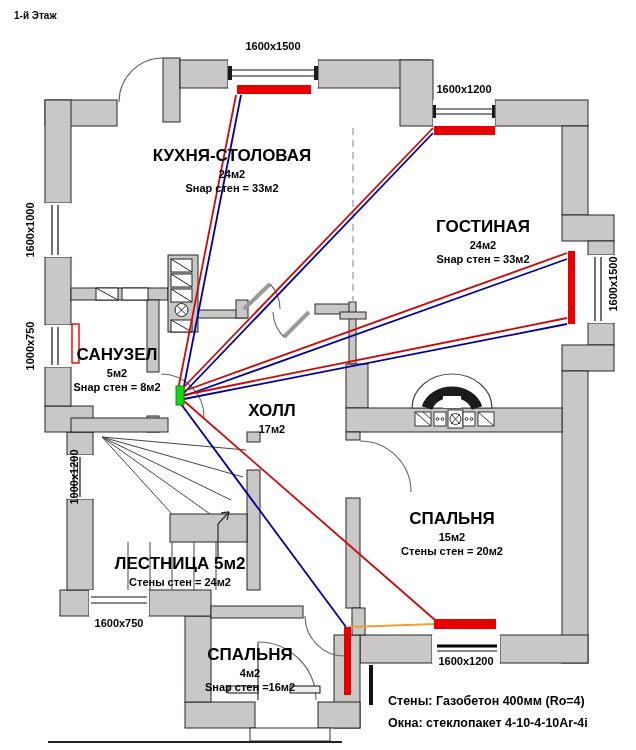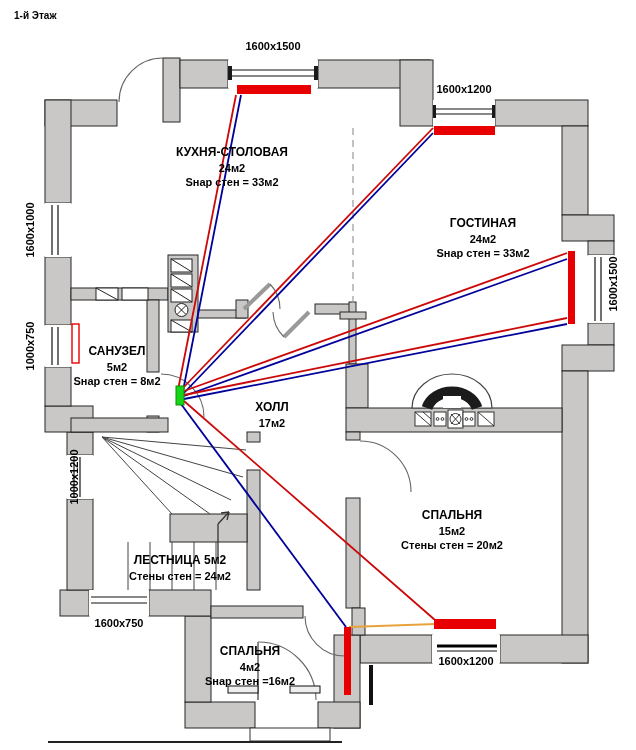--- a/index.html
+++ b/index.html
@@ -1,21 +1,21 @@
 <!DOCTYPE html>
 <html><head>
 <meta charset="utf-8">
 <style>
   html,body{margin:0;padding:0;background:#fff;}
   #stage{position:relative;width:636px;height:750px;background:#ffffff;overflow:hidden;
          font-family:"Liberation Sans","DejaVu Sans",sans-serif;}
   #plan-svg{position:absolute;left:0;top:0;}
   .lbl{position:absolute;transform:translate(-50%,0);text-align:center;color:#000;
        font-weight:bold;white-space:nowrap;line-height:1.3;}
-  .lbl .l0{font-size:12px;}
+  .lbl .l0{font-size:17px;}
   .lbl .ln{font-size:11px;}
   .wlbl{position:absolute;font-size:11px;font-weight:bold;color:#000;white-space:nowrap;
         transform:translate(-50%,-50%);}
   .wlbl.rot{transform:translate(-50%,-50%) rotate(-90deg);}
   #plan-title{position:absolute;left:14px;top:10px;font-size:10px;font-weight:bold;color:#000;}
   .note{position:absolute;left:388px;font-size:12.5px;font-weight:bold;color:#000;white-space:nowrap;}
   #note-walls{top:694px;}
   #note-windows{top:716px;}
 </style>
 </head>
@@ -253,13 +253,15 @@
       <div class="wlbl" style="left: 464px; top: 89px;">1600x1200</div>
       <div class="wlbl rot" style="left: 30px; top: 230px;">1600x1000</div>
       <div class="wlbl rot" style="left: 30px; top: 346px;">1000x750</div>
       <div class="wlbl rot" style="left: 74px; top: 477px;">1000x1200</div>
       <div class="wlbl" style="left: 119px; top: 623px;">1600x750</div>
       <div class="wlbl" style="left: 466px; top: 661px;">1600x1200</div>
       <div class="wlbl rot" style="left: 613px; top: 284px;">1600x1500</div>
     </div>
 
   <div id="plan-title">1-й Этаж</div>
+  <div class="note" id="note-walls">Стены: Газобетон 400мм (Ro=4)</div>
+  <div class="note" id="note-windows">Окна: стеклопакет 4-10-4-10Ar-4i</div>
 </div>
 
 </body></html>

